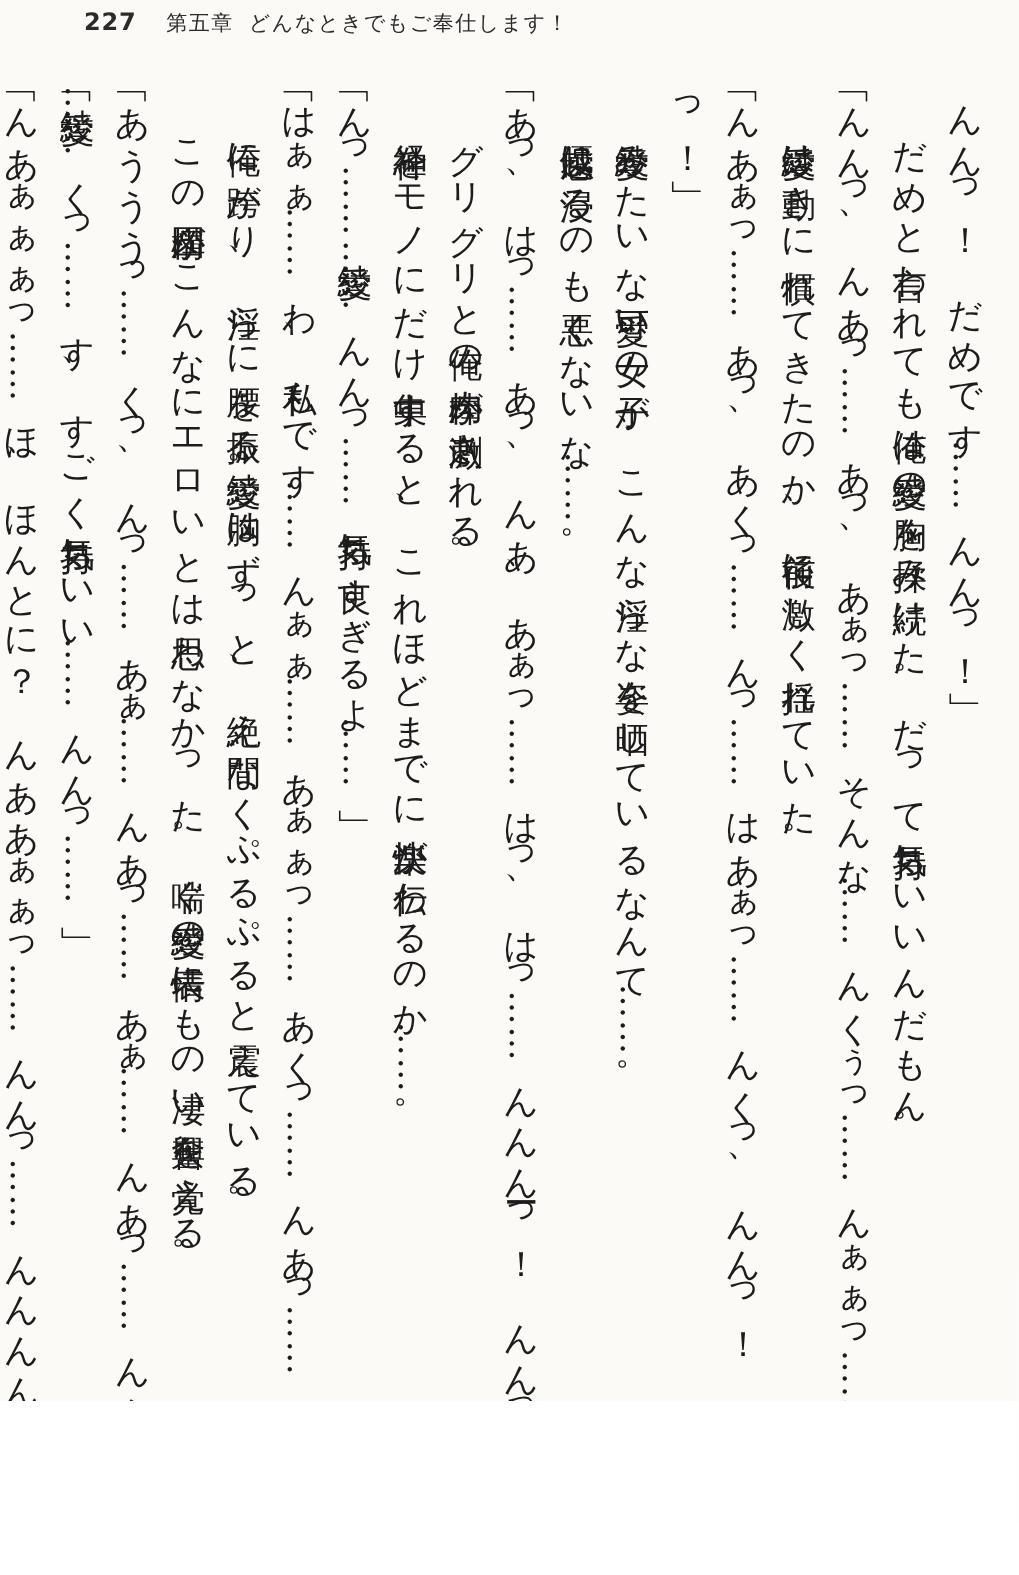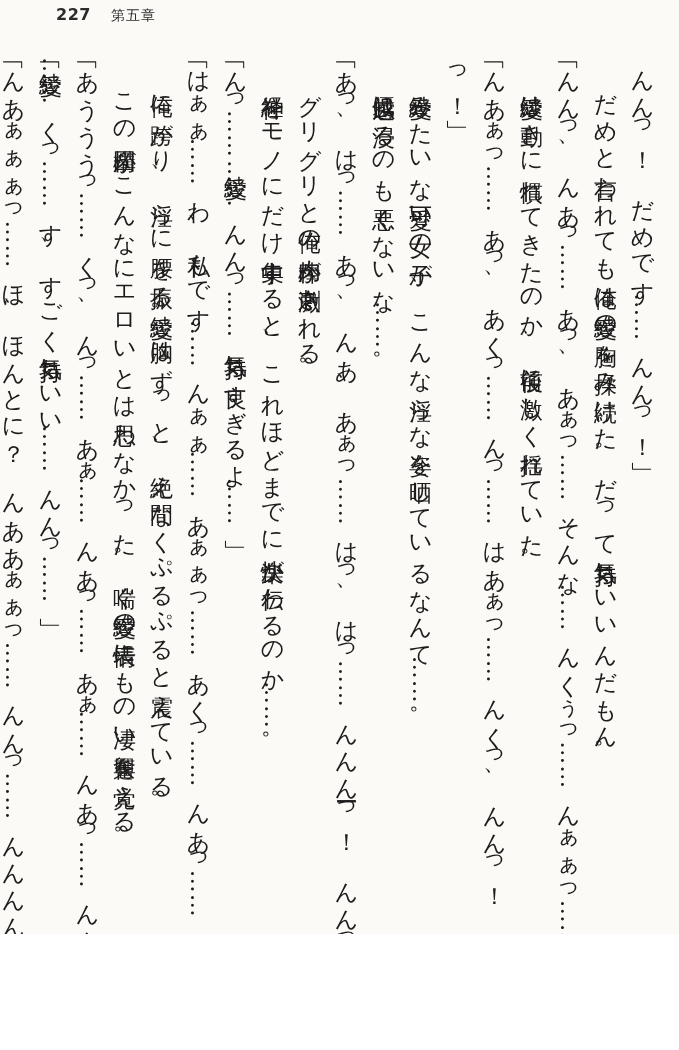--- a/index.html
+++ b/index.html
@@ -56,20 +56,21 @@
   }
 </style>
 </head>
 <body>
 
 <div class="page">
 
   <div class="page-header">
     <span class="page-number">227</span>
     <span class="chapter-label">第五章</span>
+    <span class="chapter-title">どんなときでもご奉仕します！</span>
   </div>
 
   <div class="page-body">
     <p class="novel-paragraph">んんっ！　だめです……んんっ！」</p>
     <p class="novel-paragraph">　だめと言われても俺は綾愛の胸を揉み続けた。だって気持ちいいんだもん。</p>
     <p class="novel-paragraph">「んんっ、んあっ……あっ、あぁっ……そんな……んくぅっ……んぁぁっ……」</p>
     <p class="novel-paragraph">　綾愛は動きに慣れてきたのか、前後に激しく揺れていた。</p>
     <p class="novel-paragraph">「んあぁっ……あっ、あくっ……んっ……はあぁっ……んくっ、んんっ！　んんんっ！」</p>
     <p class="novel-paragraph">　綾愛みたいな可愛い女の子が、こんな淫らな姿を晒しているなんて……。</p>
     <p class="novel-paragraph">　優越感に浸るのも悪くないな……。</p>

